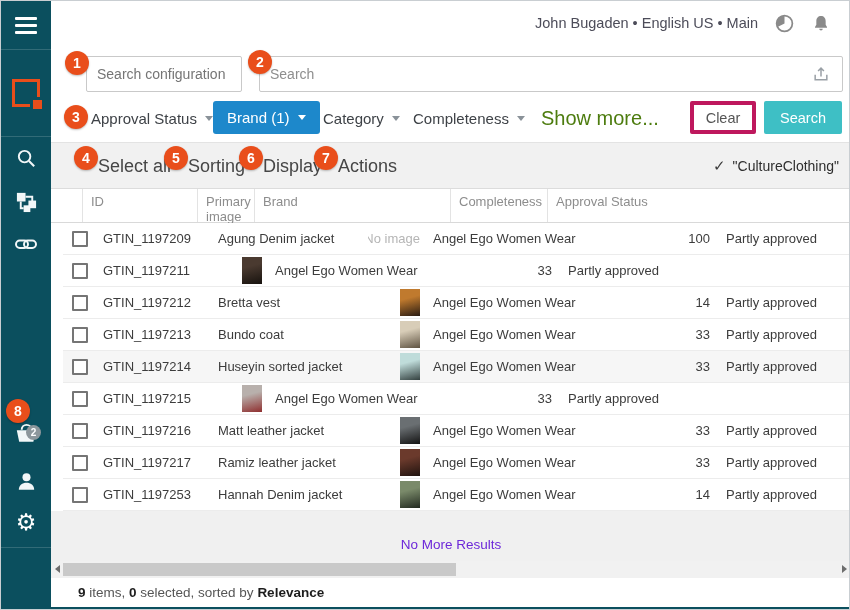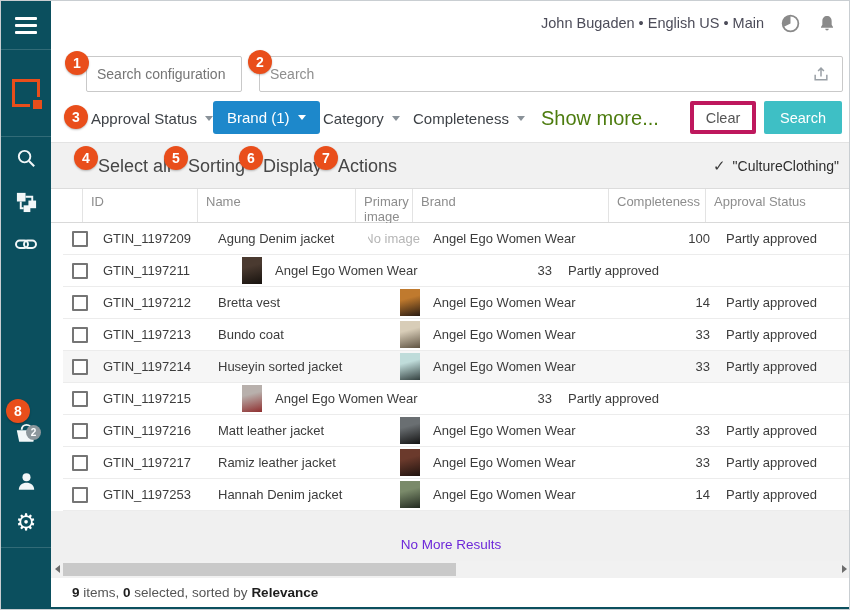--- a/index.html
+++ b/index.html
@@ -13,21 +13,21 @@
   .sb-item{position:absolute;left:0;width:50px;display:flex;justify-content:center;align-items:center;background:none;border:none;cursor:pointer}
   .sb-div{position:absolute;left:0;width:50px;height:1px;background:rgba(255,255,255,0.16)}
   .hamburger{display:inline-flex;flex-direction:column;gap:4px}
   .hamburger i{display:block;width:22px;height:3px;background:#fff;border-radius:1px}
   .logo-box{position:relative;width:28px;height:28px;border:3px solid var(--orange)}
   .logo-box .dot{position:absolute;right:-5px;bottom:-5px;width:9px;height:9px;background:var(--orange);box-shadow:0 0 0 3px var(--teal-dark)}
   .badge{position:absolute;left:25px;top:424px;width:15px;height:15px;border-radius:50%;background:#8d979c;color:#fff;font-size:10px;font-weight:bold;display:flex;align-items:center;justify-content:center;z-index:7}
   .gear-glyph{color:#fff;font-family:"DejaVu Sans",sans-serif;font-size:23px;line-height:24px}
   
   .main{position:absolute;left:50px;top:0;width:800px;height:610px;background:#fff}
-  .topbar{position:absolute;left:0;top:0;width:800px;height:44px;display:flex;justify-content:flex-end;align-items:center;gap:16px;padding-right:14px}
+  .topbar{position:absolute;left:0;top:0;width:800px;height:44px;display:flex;justify-content:flex-end;align-items:center;gap:16px;padding-right:20px}
   .userinfo{font-size:14.5px;color:#4c4c59;cursor:pointer}
   
   .inp{position:absolute;border:1px solid #c9c9c9;border-radius:2px;font-size:14px;padding:0 10px;color:#333;background:#fff;font-family:"Liberation Sans",sans-serif}
   .inp::placeholder{color:#757575}
   #searchInput::placeholder{color:#8e8e8e}
   .cfg{left:35px;top:55px;width:156px;height:36px}
   .srch{left:208px;top:55px;width:584px;height:36px;padding-right:36px}
   .upload-ic{position:absolute;left:760px;top:63px;z-index:2;cursor:pointer}
   
   .flt{position:absolute;top:100px;height:34px;display:flex;align-items:center;font-size:15px;color:#3e4247;cursor:pointer;background:none;border:none;font-family:"Liberation Sans",sans-serif}
@@ -58,21 +58,21 @@
   .noimg{color:#b5b5b5;font-size:13px}
   .thumb{display:inline-block;width:20px;height:27px}
   
   .graybox{position:absolute;left:0;top:510px;width:800px;height:50px;background:#f0f0f0;display:flex;justify-content:center;align-items:flex-end;padding-bottom:9px}
   .nomore{color:#6d28d9;font-size:13.5px}
   .hscroll{position:absolute;left:0;top:560px;width:800px;height:17px;background:#f1f1f1}
   .hthumb{position:absolute;left:12px;top:2px;width:393px;height:13px;background:#c9c9c9;cursor:pointer}
   .arr{position:absolute;top:4px;width:0;height:0;border-top:4.5px solid transparent;border-bottom:4.5px solid transparent}
   .arr.l{left:4px;border-right:5px solid #6d6d6d}
   .arr.r{right:4px;border-left:5px solid #6d6d6d}
-  .statusbar{position:absolute;left:0;top:577px;width:800px;height:29px;background:#fff;display:flex;align-items:center;padding-left:21px;font-size:13.5px;color:#555}
+  .statusbar{position:absolute;left:0;top:577px;width:800px;height:29px;background:#fff;display:flex;align-items:center;padding-left:27px;font-size:13.5px;color:#555}
   .statusbar b{color:#1d1d1d}
   .bottom-strip{position:absolute;left:0;top:606px;width:850px;height:4px;background:var(--teal-dark);z-index:8}
   
   .marker{position:absolute;width:24px;height:24px;border-radius:50%;background:var(--orange);color:#fff;font-size:14px;font-weight:bold;display:flex;align-items:center;justify-content:center;z-index:9;box-shadow:0 1px 2px rgba(0,0,0,0.25)}
   .m1{left:64px;top:50px}.m2{left:247px;top:49px}.m3{left:63px;top:104px}
   .m4{left:73px;top:145px}.m5{left:163px;top:145px}.m6{left:238px;top:145px}
   .m7{left:313px;top:145px}.m8{left:5px;top:398px}
 </style>
 </head>
 <body>
@@ -185,21 +185,20 @@
       <button class="tb-lbl" style="left:287px">Actions</button>
       <div class="savedq">
         <span class="chk">✓</span>
         <span>"CultureClothing"</span>
       </div>
     </div>
 
     <div class="thead">
       <div class="th c0"></div>
       <div class="th c1">ID</div>
-      <div class="th c2">Name</div>
       <div class="th c3">Primary image</div>
       <div class="th c4">Brand</div>
       <div class="th c5">Completeness</div>
       <div class="th c6">Approval Status</div>
     </div>
 
     <div class="tbody" id="tbody">
         <div class="trow">
           <div class="td c0">
             <span class="cb"></span>

